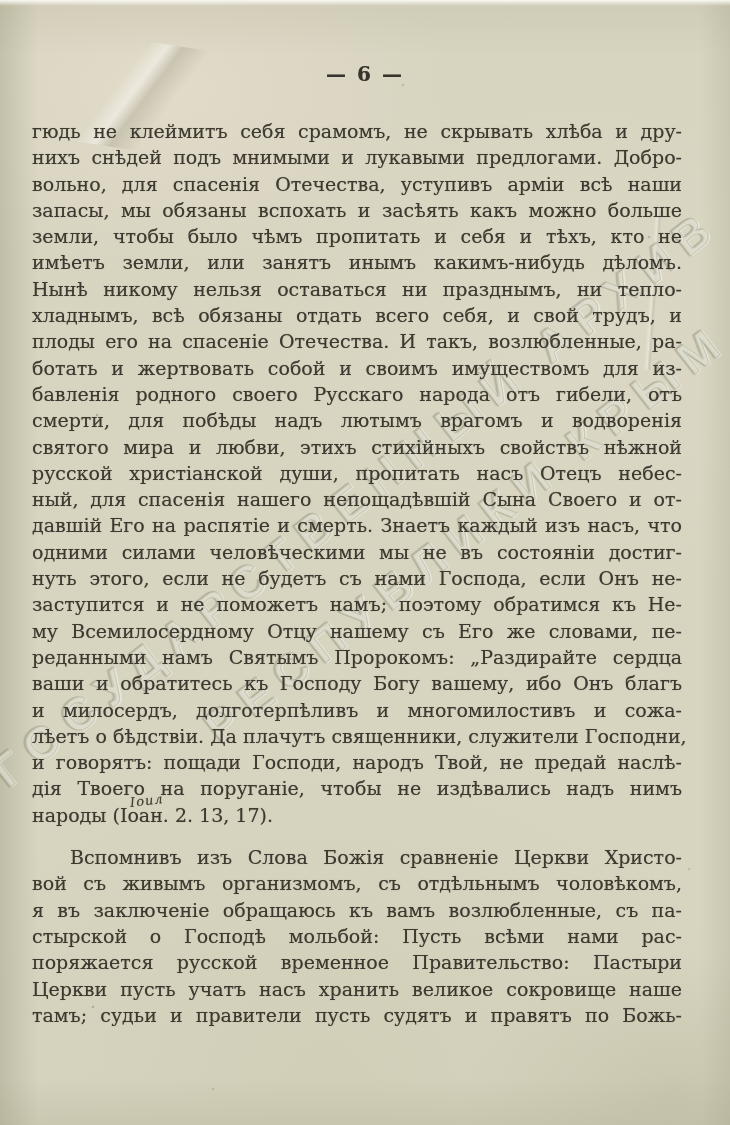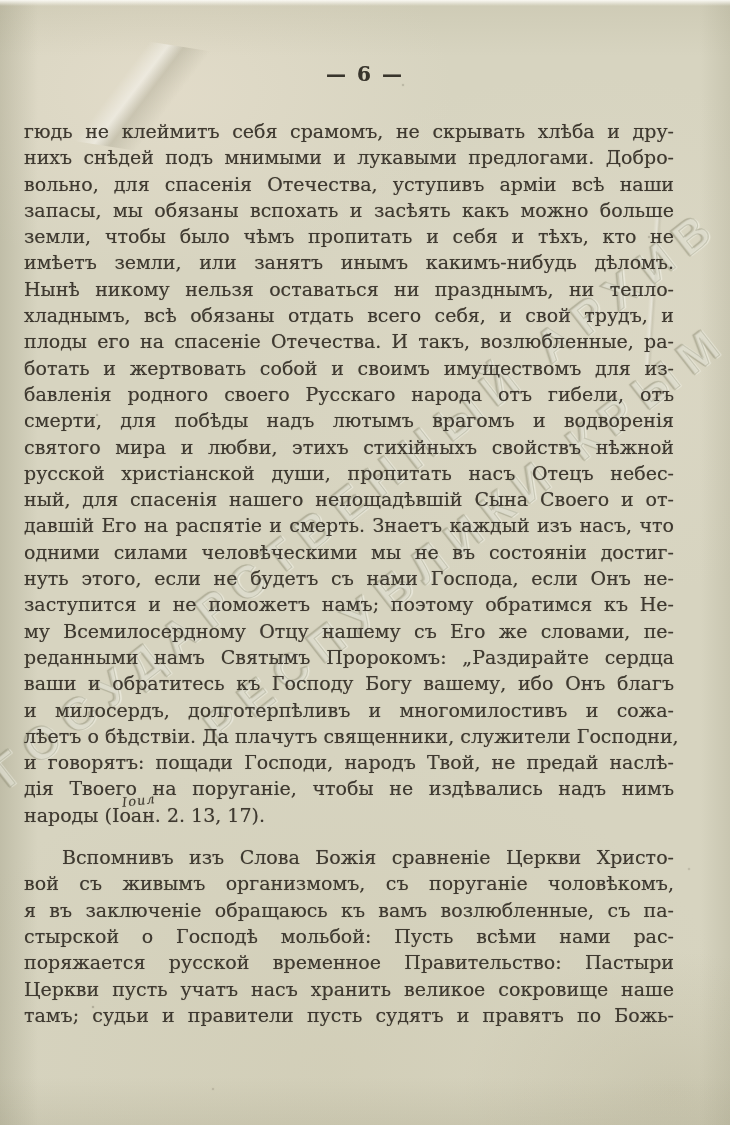--- a/index.html
+++ b/index.html
@@ -72,21 +72,21 @@
 
   .page-number {
     position: absolute; top: 62px; left: 0; width: 730px;
     text-align: center;
     font-size: 20px; font-weight: 700;
     color: rgba(48,44,36,0.88);
     letter-spacing: 2px;
     text-shadow: 0 0 0.6px rgba(48,44,36,0.6);
   }
   .body-text {
-    position: absolute; top: 118px; left: 24px; width: 650px;
+    position: absolute; top: 118px; left: 32px; width: 650px;
     font-size: 19px;
     color: rgba(56,51,42,0.92);
     text-shadow: 0 0 0.7px rgba(56,51,42,0.55);
   }
   .line {
     height: 26.3px; line-height: 26.3px;
     text-align: justify;
     text-align-last: justify;
     white-space: nowrap;
   }
@@ -152,21 +152,21 @@
           <div class="line">дія Твоего на поруганіе, чтобы не издѣвались надъ нимъ</div>
         </div>
       <div class="line last-line">
         <span>народы (</span><span class="annotated"><span class="annotation">Іоил</span><span>Іоан.</span></span><span> 2. 13, 17).</span>
       </div>
     </div>
 
     <div class="para para2">
       <div class="linelist">
           <div class="line">Вспомнивъ изъ Слова Божія сравненіе Церкви Христо-</div>
-          <div class="line">вой съ живымъ организмомъ, съ поруганіе чоловѣкомъ,</div>
+          <div class="line">вой съ живымъ организмомъ, съ отдѣльнымъ чоловѣкомъ,</div>
           <div class="line">я въ заключеніе обращаюсь къ вамъ возлюбленные, съ па-</div>
           <div class="line">стырской о Господѣ мольбой: Пусть всѣми нами рас-</div>
           <div class="line">поряжается русской временное Правительство: Пастыри</div>
           <div class="line">Церкви пусть учатъ насъ хранить великое сокровище наше</div>
           <div class="line">тамъ; судьи и правители пусть судятъ и правятъ по Божь-</div>
         </div>
     </div>
 
   </div>
 </div>

